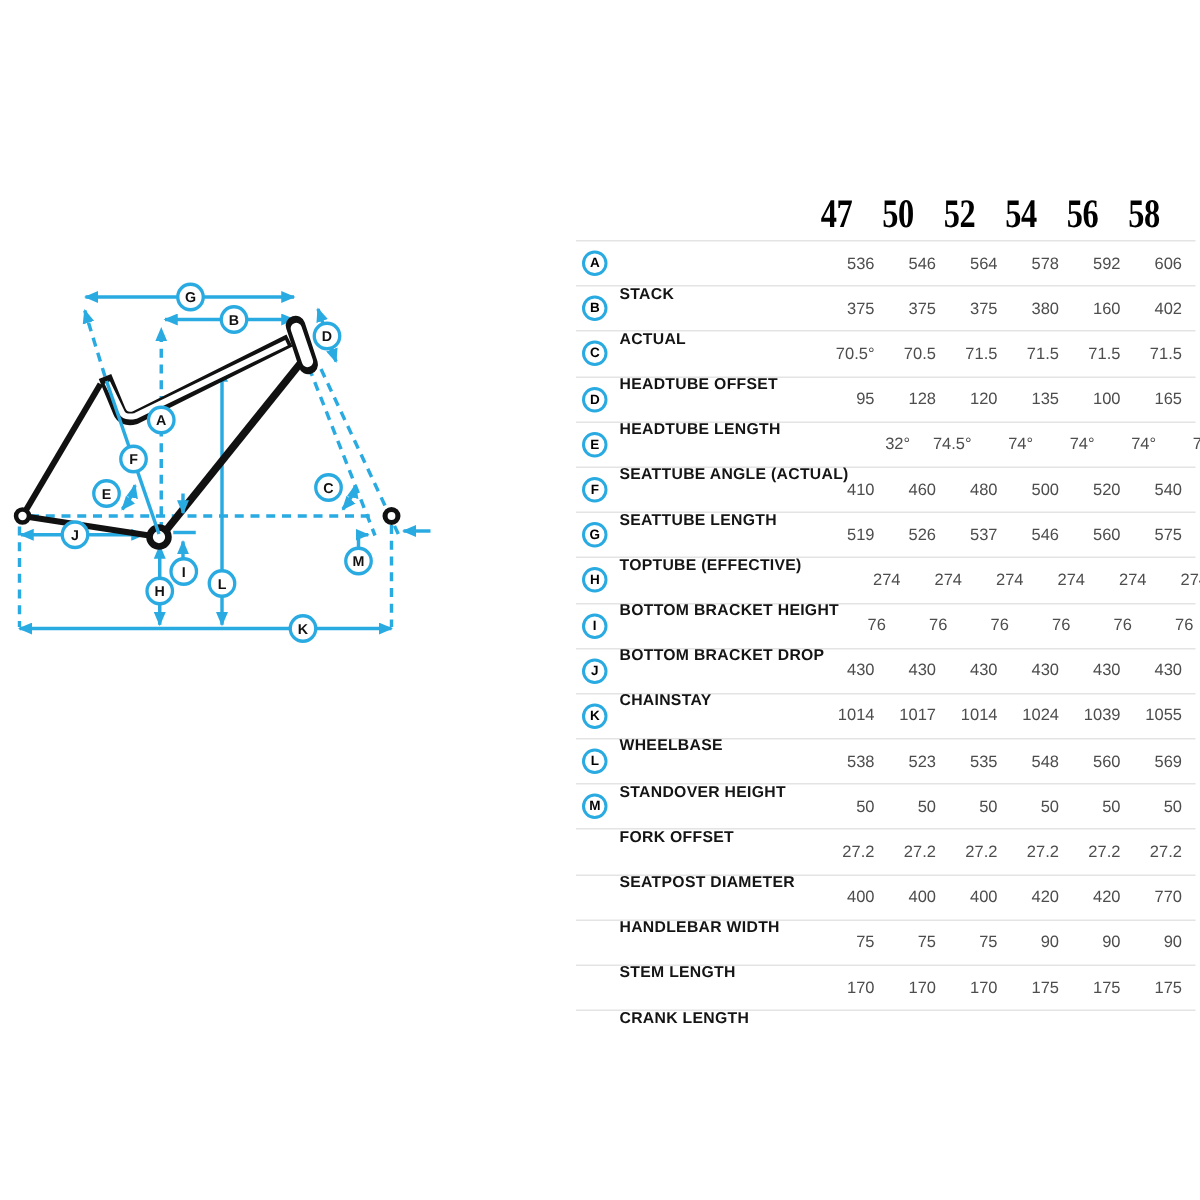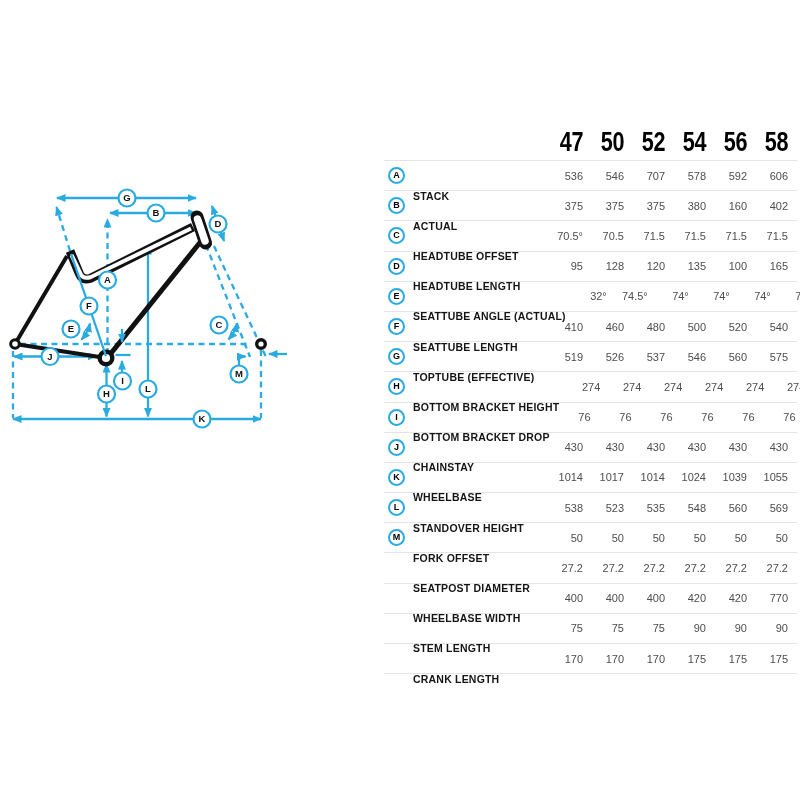--- a/index.html
+++ b/index.html
@@ -10,21 +10,21 @@
   .m{stroke:#29abe2;stroke-width:2.3;fill:none;}
   .d{stroke-dasharray:6 4.5;}
   .frame{stroke:#111;fill:none;}
   .mk-circle{fill:#fff;stroke:#29abe2;stroke-width:2.2;}
   .mk-letter{font-family:"Liberation Sans",sans-serif;font-size:9.5px;font-weight:bold;fill:#111;text-anchor:middle;}
 
   
   #geo-table{position:absolute;left:384px;top:124px;width:413px;}
   .thead{display:flex;align-items:center;height:36px;padding-right:9px;box-sizing:border-box;}
   .thead-spacer{flex:1;}
-  .hcell{width:41px;display:flex;justify-content:flex-end;}
+  .hcell{width:41px;display:flex;font-family:Liberation Serif, serif;}
   .hcell span{display:inline-block;transform:scaleX(0.8);transform-origin:100% 50%;
     font-size:27px;font-weight:bold;color:#000;letter-spacing:-0.5px;white-space:nowrap;}
   .rows{border-bottom:1px solid #e4e4e4;}
   .trow{display:flex;align-items:center;height:30.2px;border-top:1px solid #e4e4e4;
     padding-right:9px;box-sizing:border-box;}
   .badge-wrap{width:29px;padding-left:4px;box-sizing:border-box;flex:none;}
   .badge{width:13px;height:13px;border:2px solid #29abe2;border-radius:50%;
     font-size:9px;font-weight:bold;line-height:13px;text-align:center;color:#000;}
   .badge.empty{visibility:hidden;}
   .rlabel{flex:1;font-size:10.5px;font-weight:bold;color:#141414;letter-spacing:0.2px;white-space:nowrap;margin-top:40px;}
@@ -166,21 +166,21 @@
       </div>
     </div>
   <div class="rows" id="tbody">
       <div class="trow">
         <div class="badge-wrap">
           <div class="badge">A</div>
         </div>
         <div class="rlabel">STACK</div>
         <div class="val">536</div>
         <div class="val">546</div>
-        <div class="val">707</div>
+        <div class="val">564</div>
         <div class="val">578</div>
         <div class="val">592</div>
         <div class="val">606</div>
       </div>
       <div class="trow">
         <div class="badge-wrap">
           <div class="badge">B</div>
         </div>
         <div class="rlabel">ACTUAL</div>
         <div class="val">375</div>
@@ -331,21 +331,21 @@
         <div class="val">27.2</div>
         <div class="val">27.2</div>
         <div class="val">27.2</div>
         <div class="val">27.2</div>
         <div class="val">27.2</div>
       </div>
       <div class="trow">
         <div class="badge-wrap">
           <div class="badge empty"></div>
         </div>
-        <div class="rlabel">WHEELBASE WIDTH</div>
+        <div class="rlabel">HANDLEBAR WIDTH</div>
         <div class="val">400</div>
         <div class="val">400</div>
         <div class="val">400</div>
         <div class="val">420</div>
         <div class="val">420</div>
         <div class="val">770</div>
       </div>
       <div class="trow">
         <div class="badge-wrap">
           <div class="badge empty"></div>

